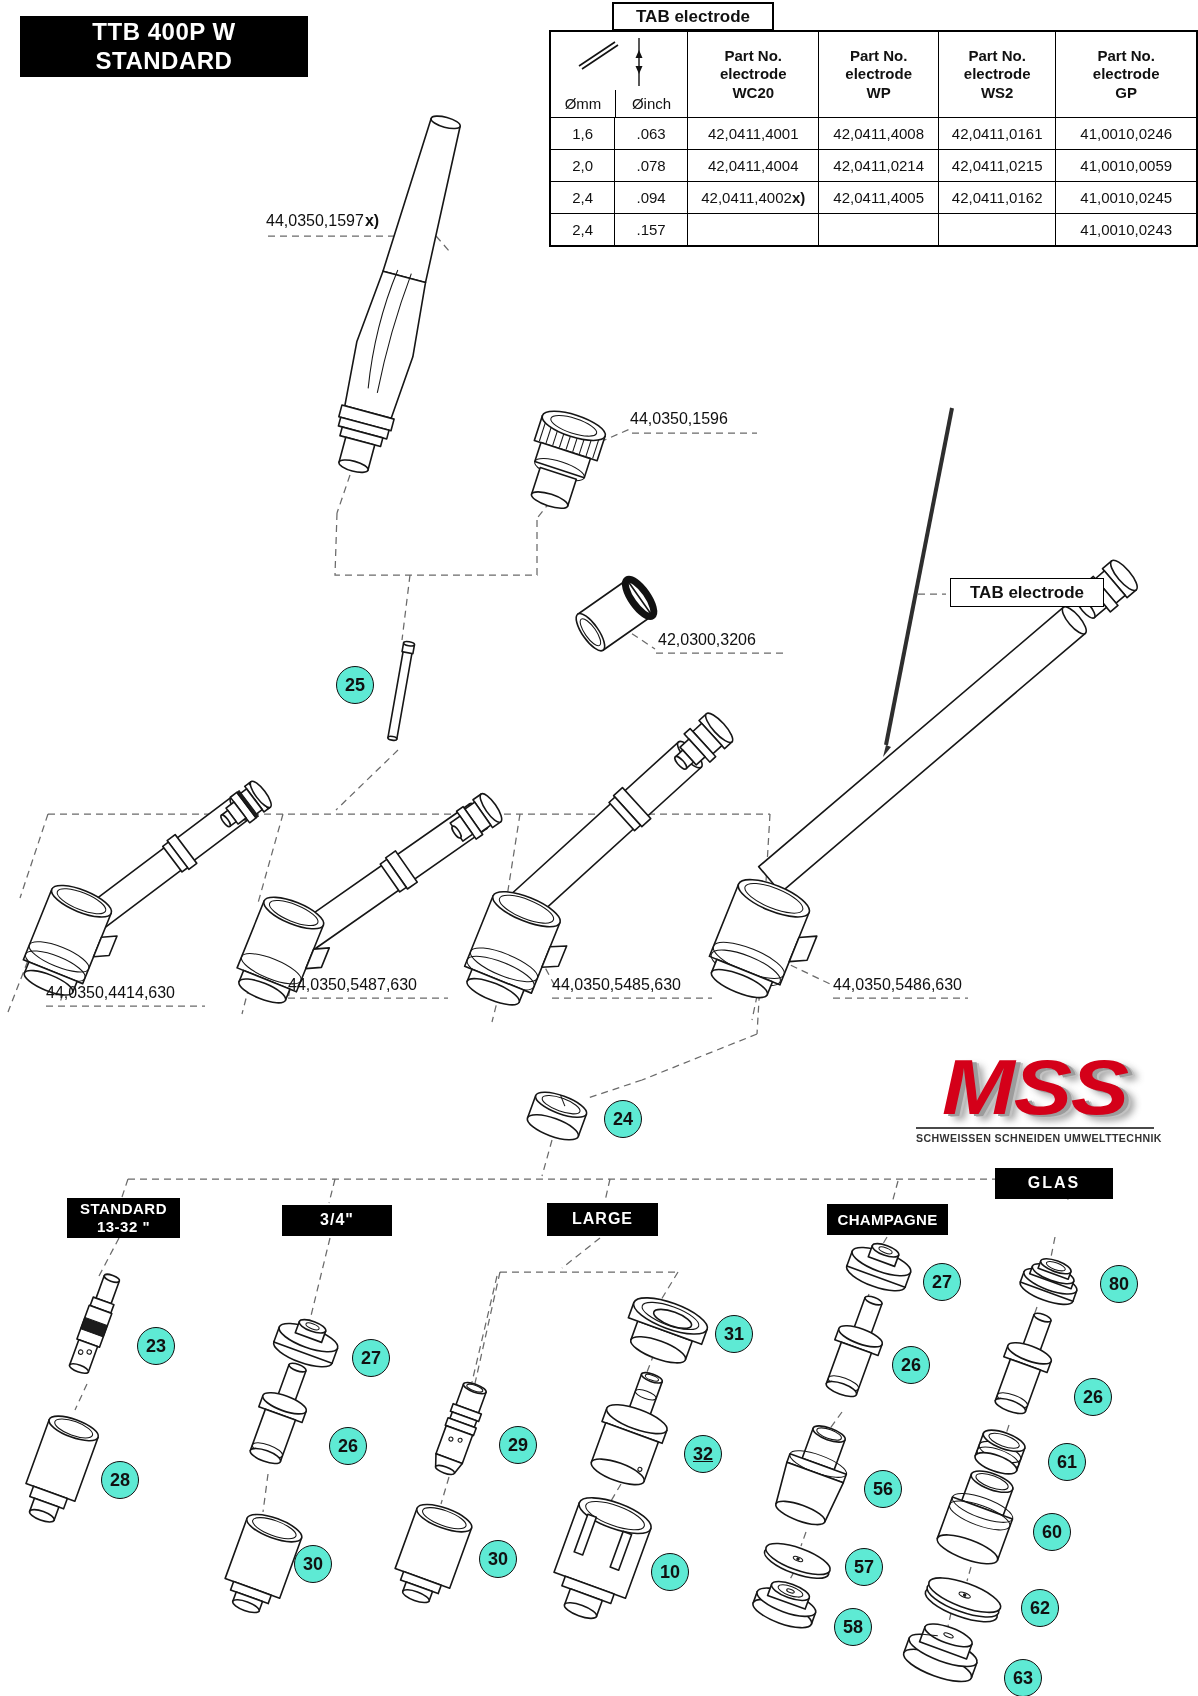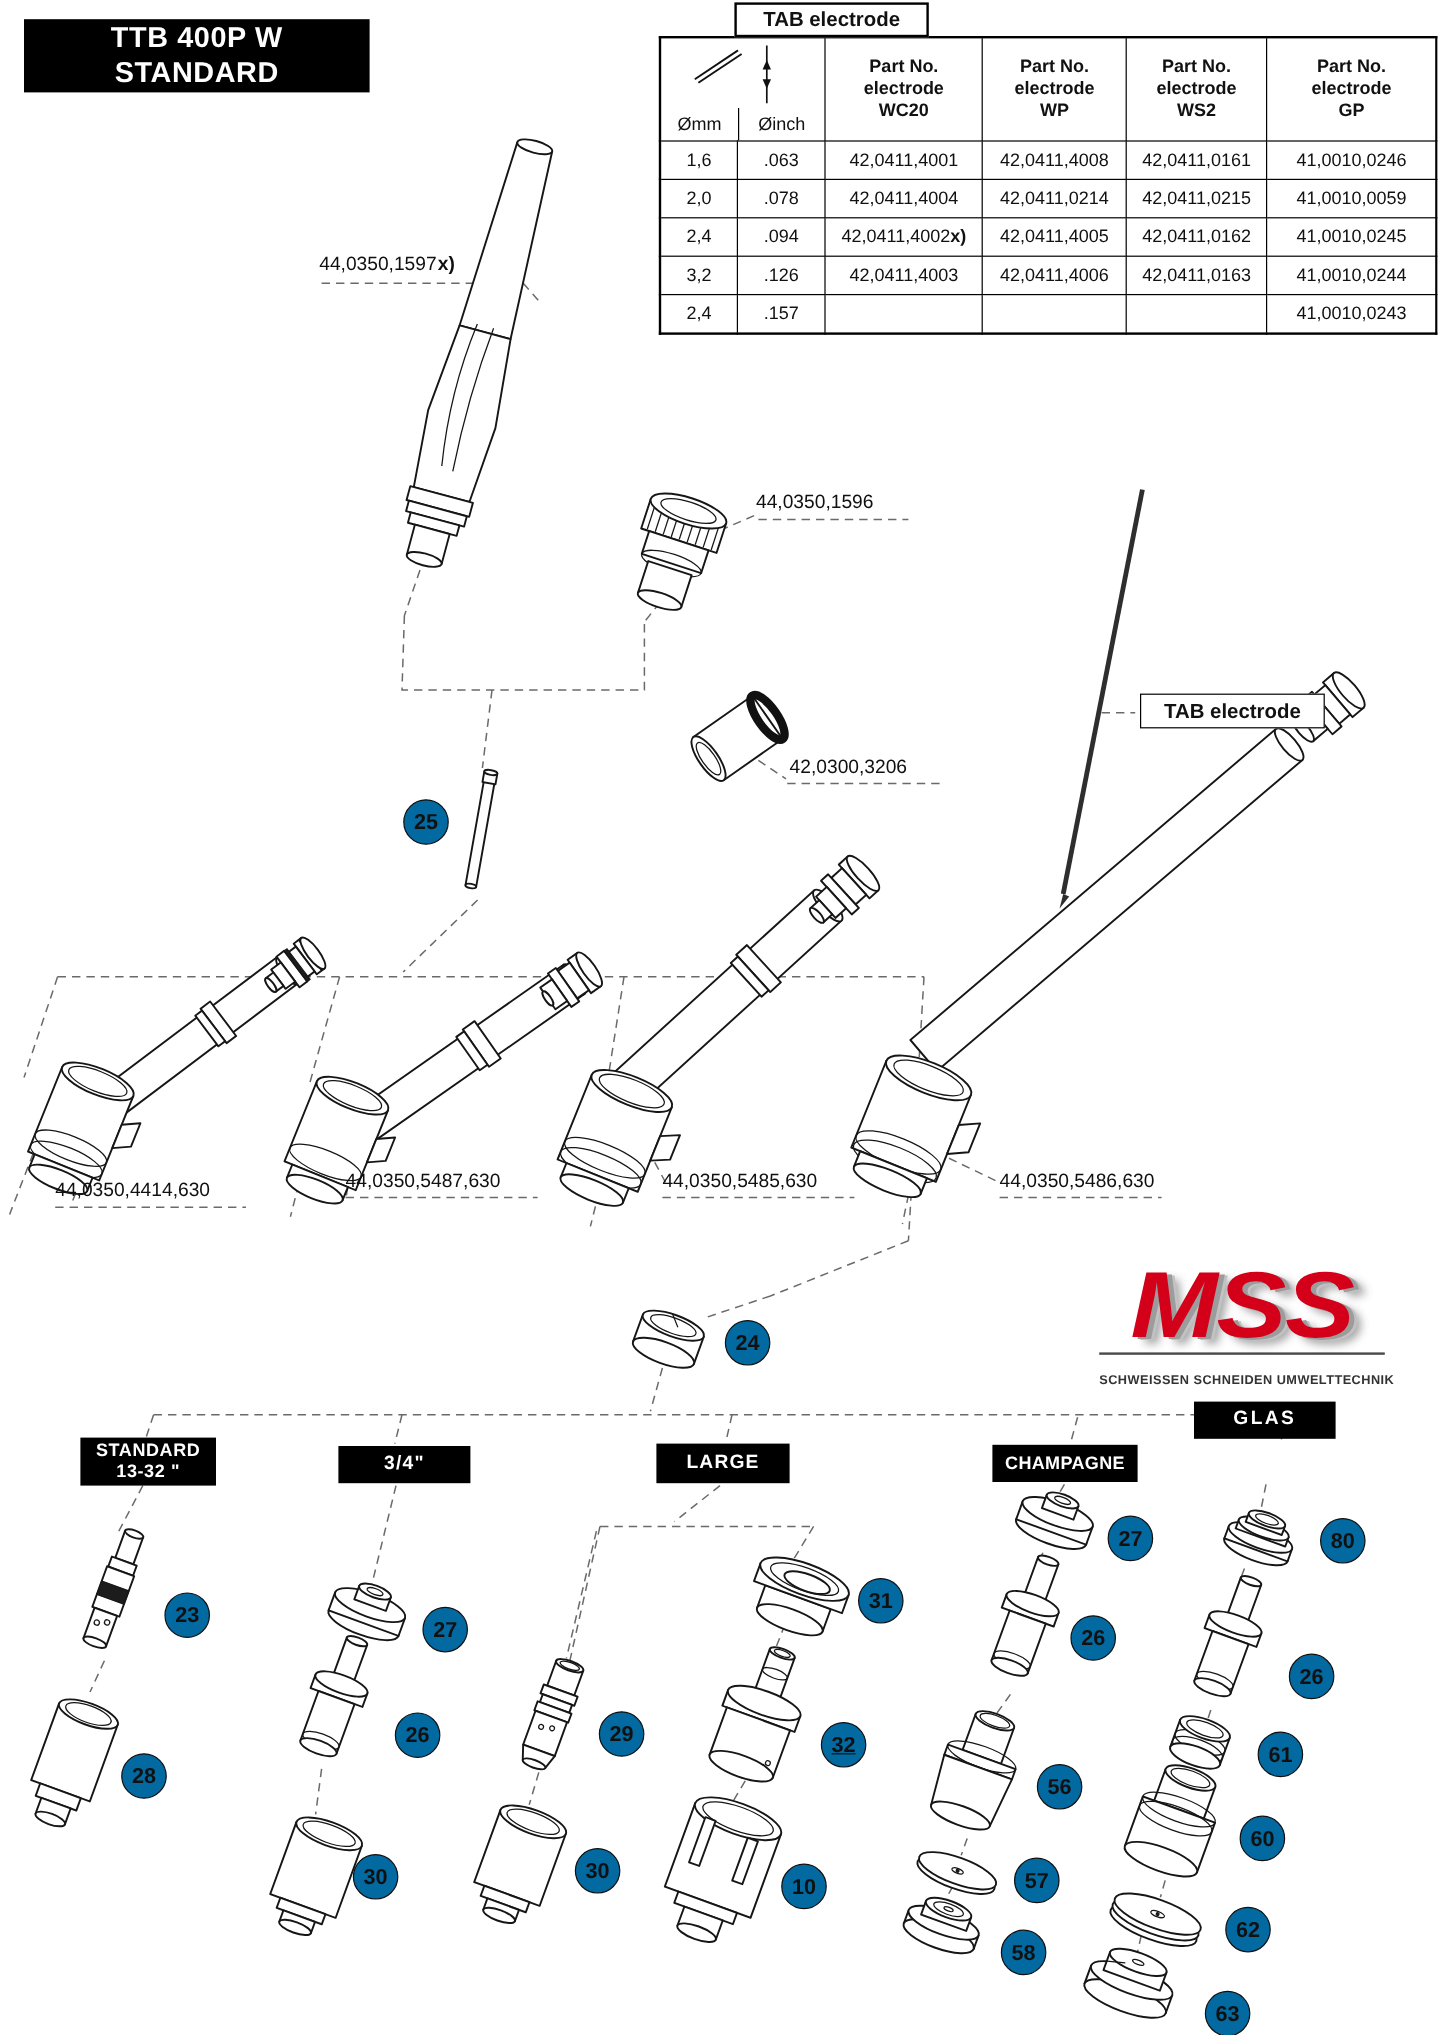--- a/index.html
+++ b/index.html
@@ -36,21 +36,21 @@
     display:flex;align-items:center;justify-content:center;z-index:4;white-space:nowrap;
   }
   #tab1{left:612px;top:2px;width:158px;height:25px;}
   #tab2{left:950px;top:578px;width:152px;height:27px;border-width:1.6px;}
 
   .plabel{position:absolute;font-size:16px;white-space:nowrap;z-index:3;color:#101010;}
   .plabel b{margin-left:1px;}
 
   .callout{
     position:absolute;width:36px;height:36px;border:1.8px solid #101010;border-radius:50%;
-    background:#0369a1;display:flex;align-items:center;justify-content:center;
+    background:#5eead4;display:flex;align-items:center;justify-content:center;
     font-weight:bold;font-size:18px;z-index:3;
   }
 
   
   #etable{position:absolute;left:549px;top:30px;z-index:2;border-collapse:collapse;background:#fff;
           table-layout:fixed;}
   #etable th,#etable td{border:1.6px solid #000;padding:0;font-size:15px;text-align:center;}
   #etable{border:2.6px solid #000;}
   #etable th{font-weight:bold;line-height:1.22;}
   #etable td{height:31px;font-weight:normal;}
@@ -62,21 +62,21 @@
   td.numcell b{font-weight:bold;}
 
   
   #logo{left:916px;top:1050px;width:238px;z-index:2;text-align:center;}
   #logo .big{
     font-weight:bold;font-style:italic;font-size:78px;line-height:.95;color:var(--red);
     letter-spacing:-1px;transform:scaleX(1.12);transform-origin:center;
     text-shadow:4px 2px 0 var(--logo_gray), 6px 3px 0 #c2c2c2, 9px 6px 7px rgba(60,60,60,.45);
   }
   #logo .tagline{
-    margin-top:3px;border-top:2px solid #4a4a4a;padding-top:15px;
+    margin-top:3px;border-top:2px solid #4a4a4a;padding-top:3px;
     font-size:10.6px;font-weight:bold;letter-spacing:.4px;color:#333;white-space:nowrap;
   }
 </style>
 </head>
 <body>
 
 <svg id="canvas" viewBox="0 0 1198 1696" xmlns="http://www.w3.org/2000/svg" aria-hidden="true">
 
   <g>
     <path class="dash" d="M268,236 L436,236 M436,236 L450,252"></path>
@@ -523,28 +523,20 @@
     </tr>
     <tr>
       <td>2,4</td>
       <td>.094</td>
       <td class="numcell"><span>42,0411,4002</span><b>x)</b></td>
       <td>42,0411,4005</td>
       <td>42,0411,0162</td>
       <td>41,0010,0245</td>
     </tr>
     <tr>
-      <td>3,2</td>
-      <td>.126</td>
-      <td class="numcell"><span>42,0411,4003</span><b></b></td>
-      <td>42,0411,4006</td>
-      <td>42,0411,0163</td>
-      <td>41,0010,0244</td>
-    </tr>
-    <tr>
       <td>2,4</td>
       <td>.157</td>
       <td class="numcell"><span></span><b></b></td>
       <td></td>
       <td></td>
       <td>41,0010,0243</td>
     </tr>
   </tbody>
 </table>
 

